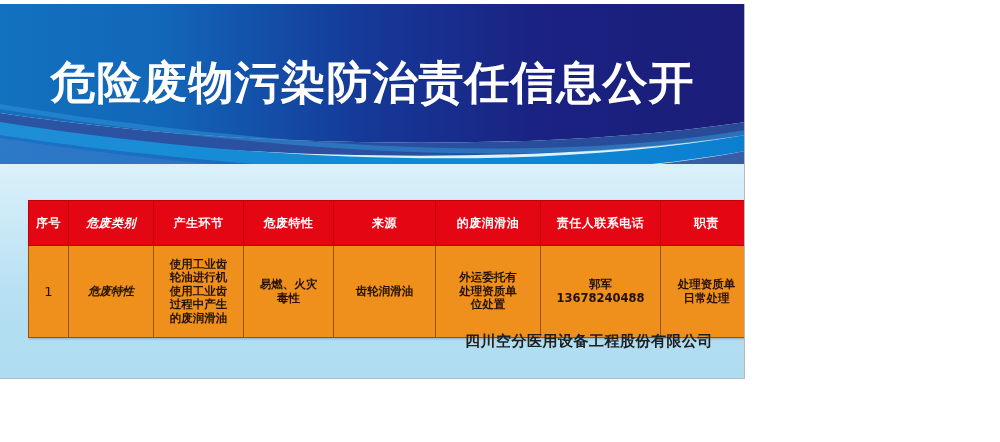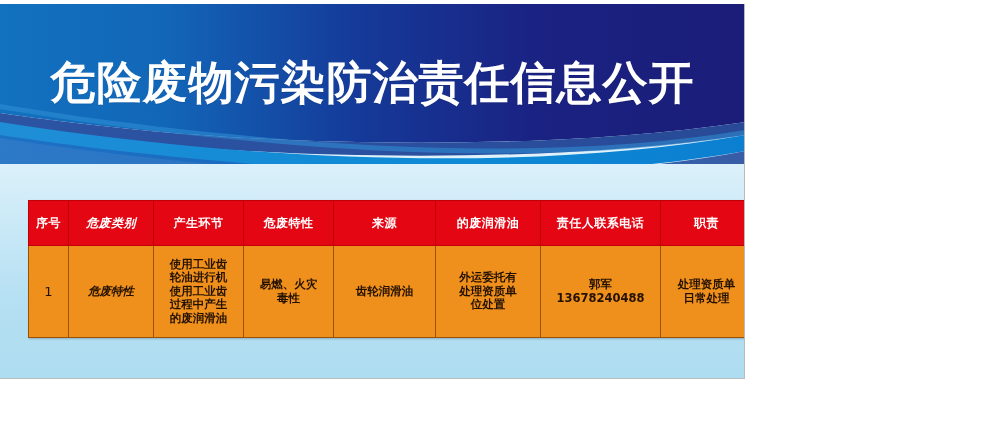--- a/index.html
+++ b/index.html
@@ -213,14 +213,15 @@
           <span class="cellline">13678240488</span>
         </td>
         <td class="c7">
           <span class="cellline">处理资质单</span>
           <span class="cellline">日常处理</span>
         </td>
       </tr>
     </tbody>
   </table>
 
+  <div id="company">四川空分医用设备工程股份有限公司</div>
 
 </div>
 
 </body></html>

